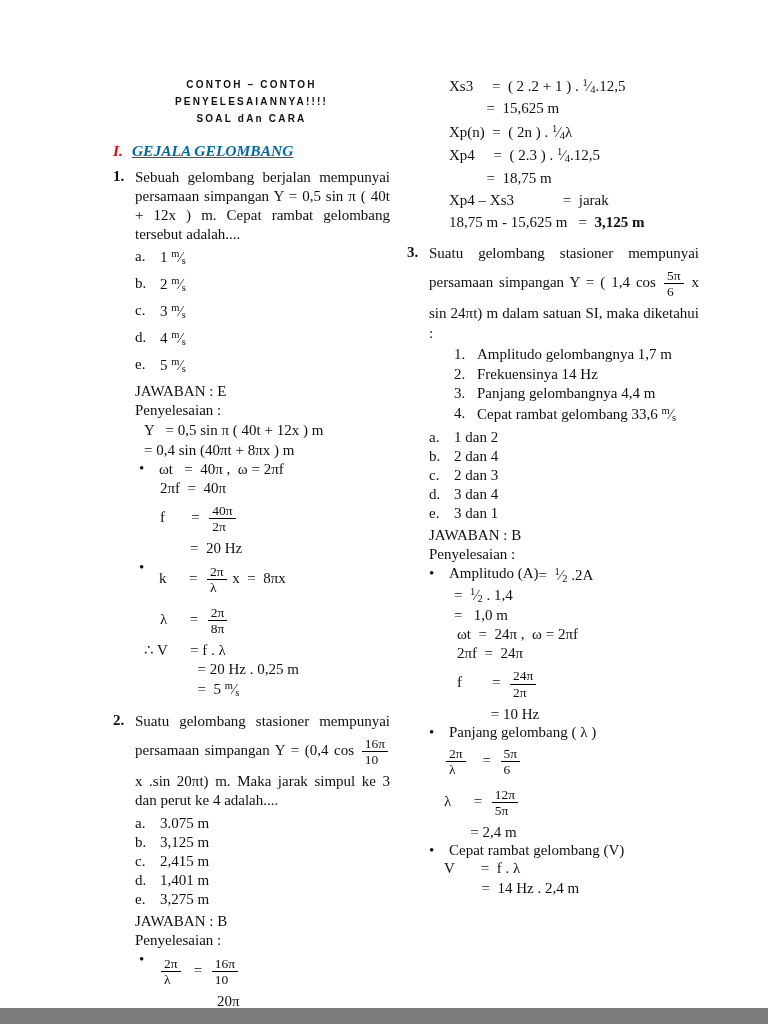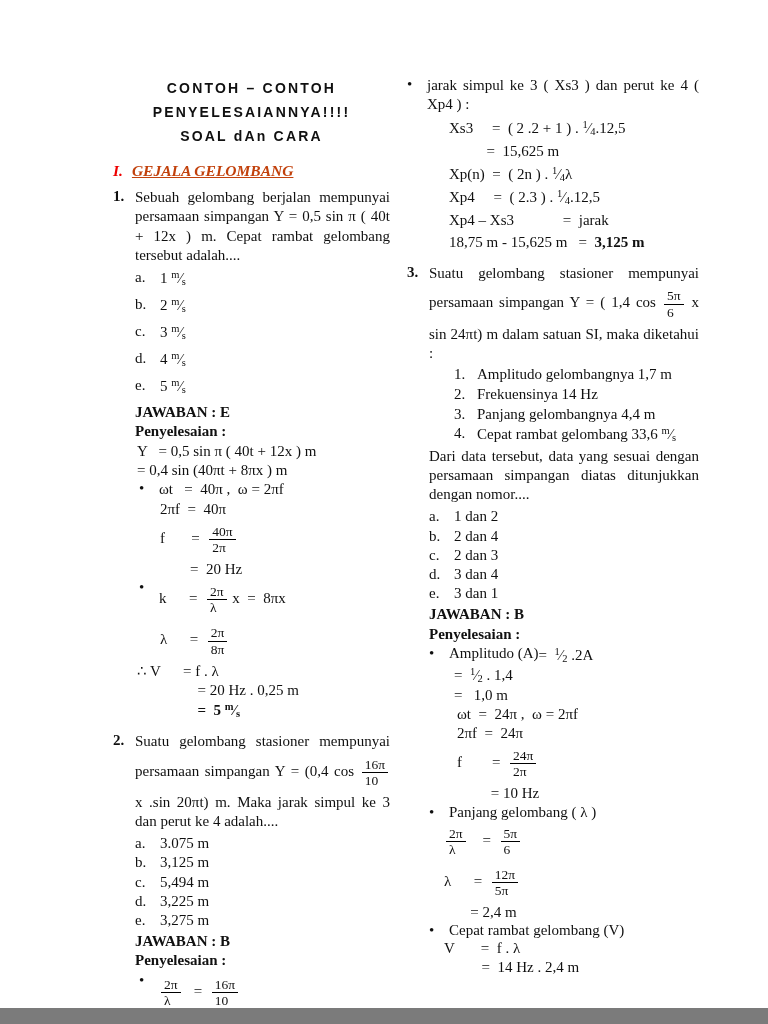--- a/index.html
+++ b/index.html
@@ -3,41 +3,41 @@
 <meta charset="utf-8">
 <style>
   *{margin:0;padding:0;box-sizing:border-box}
   html,body{width:768px}
   body{font-family:"Liberation Serif",serif;background:#7b7b7b}
   .screen{width:768px;height:1024px;background:#7b7b7b;overflow:hidden}
   .paper{width:768px;height:1008px;background:#ffffff;overflow:hidden;color:#101010;font-size:15px}
   .cols{display:flex;gap:17px;padding:76px 0 0 113px}
   .col-left{width:277px;flex:none}
   .col-right{width:292px;flex:none}
-  .doc-title{font-family:"Liberation Sans",sans-serif;font-weight:bold;font-size:14px;letter-spacing:2.2px;line-height:1.72;text-align:center;margin-bottom:14px}
+  .doc-title{font-family:"Liberation Sans",sans-serif;font-weight:bold;font-size:10px;letter-spacing:2.2px;line-height:1.72;text-align:center;margin-bottom:14px}
   .section-heading{display:flex;gap:9px;font-weight:bold;font-style:italic;font-size:15.5px;margin-bottom:8px}
   .sec-title{text-decoration:underline}
   .qblock{display:flex}
   .q2-block{margin-top:12px}
   .q3-block{margin-top:12px}
   .qnum{width:22px;flex:none;font-weight:bold}
   .qbody{flex:1;min-width:0}
   .para{text-align:justify;line-height:1.28}
   .line,.mline{white-space:pre-wrap;line-height:1.28;text-align:left}
-  .bold{font-weight:bold}
+  .bold{font-weight:normal}
   .opts{margin:3px 0 2px}
   .opt-row{display:flex;line-height:1.28}
   .opts-tall .opt-row{margin-bottom:6.5px}
   .opt-label{width:25px;flex:none}
   .brow{display:flex}
   .bullet{width:20px;flex:none}
   .bullet::before{content:"•"}
   .sol{margin-top:1px}
   .sol .line,.sol .mline{margin-left:25px}
-  .sol .l0{margin-left:2px}
+  .sol .l0{margin-left:9px}
   .sol .brow{margin-left:4px}
   .sol .brow .mline,.sol .brow .line{margin-left:0}
   .p20{margin-left:82px !important}
   .r-intro{margin-bottom:4px}
   .xblock .xline{margin-left:42px;margin-bottom:3px}
   .items{margin:2px 0 2px 25px}
   .item{display:flex;line-height:1.32}
   .item-label{width:23px;flex:none}
   .s3 .brow{margin-left:0}
   .s3 .ind{margin-left:28px}
@@ -61,21 +61,21 @@
       <div class="col-left">
 
         <div class="doc-title">
           <div class="title-line">CONTOH – CONTOH</div>
           <div class="title-line">PENYELESAIANNYA!!!!</div>
           <div class="title-line">SOAL dAn CARA</div>
         </div>
 
         <div class="section-heading">
           <span class="sec-num" style="color: rgb(238, 0, 0);">I.</span>
-          <span class="sec-title" style="color: #c2410c;">GEJALA GELOMBANG</span>
+          <span class="sec-title" style="color: #0369a1;">GEJALA GELOMBANG</span>
         </div>
 
         <div class="qblock">
           <span class="qnum">1.</span>
           <div class="qbody">
             <div class="para">Sebuah gelombang berjalan mempunyai persamaan simpangan Y = 0,5 sin π ( 40t + 12x ) m. Cepat rambat gelombang tersebut adalah....</div>
 
             <div class="opts opts-tall">
               <div class="opt-row">
                 <span class="opt-label">a.</span>
@@ -133,25 +133,25 @@
               <div class="opt-row">
                 <span class="opt-label">a.</span>
                 <span>3.075 m</span>
               </div>
               <div class="opt-row">
                 <span class="opt-label">b.</span>
                 <span>3,125 m</span>
               </div>
               <div class="opt-row">
                 <span class="opt-label">c.</span>
-                <span>5,494 m</span>
+                <span>2,415 m</span>
               </div>
               <div class="opt-row">
                 <span class="opt-label">d.</span>
-                <span>3,225 m</span>
+                <span>1,401 m</span>
               </div>
               <div class="opt-row">
                 <span class="opt-label">e.</span>
                 <span>3,275 m</span>
               </div>
             </div>
 
             <div class="line bold">JAWABAN : B</div>
             <div class="line bold">Penyelesaian :</div>
 
@@ -161,30 +161,27 @@
                 <span class="mline"><span class="frac"><span class="fnum">2π</span><span class="fden">λ</span></span>   =  <span class="frac"><span class="fnum">16π</span><span class="fden">10</span></span></span>
               </div>
               <div class="line p20">20π</div>
             </div>
           </div>
         </div>
       </div>
 
       <div class="col-right">
 
-        <div class="brow r-intro">
-          <span class="bullet"></span>
-          <span class="para">jarak simpul ke 3 ( Xs3 )  dan perut ke 4 ( Xp4 ) :</span>
-        </div>
 
         <div class="xblock">
           <div class="mline xline">Xs3     =  ( 2 .2 + 1 ) . <span class="dfrac"><span class="dnum">1</span><span class="dsl">⁄</span><span class="dden">4</span></span>.12,5</div>
           <div class="line xline">          =  15,625 m</div>
           <div class="mline xline">Xp(n)  =  ( 2n ) . <span class="dfrac"><span class="dnum">1</span><span class="dsl">⁄</span><span class="dden">4</span></span>λ</div>
           <div class="mline xline">Xp4     =  ( 2.3 ) . <span class="dfrac"><span class="dnum">1</span><span class="dsl">⁄</span><span class="dden">4</span></span>.12,5</div>
+          <div class="line xline">          =  18,75 m</div>
           <div class="line xline">Xp4 – Xs3             =  jarak</div>
           <div class="mline xline">18,75 m - 15,625 m   =  <span style="font-weight: bold;">3,125 m</span></div>
         </div>
 
         <div class="qblock q3-block">
           <span class="qnum">3.</span>
           <div class="qbody">
             <div class="para">Suatu gelombang stasioner mempunyai persamaan simpangan Y = ( 1,4 cos <span class="frac"><span class="fnum">5π</span><span class="fden">6</span></span> x sin  24πt)  m  dalam satuan SI, maka diketahui :</div>
 
             <div class="items">
@@ -199,21 +196,20 @@
               <div class="item">
                 <span class="item-label">3.</span>
                 <span class="mline">Panjang gelombangnya 4,4 m</span>
               </div>
               <div class="item">
                 <span class="item-label">4.</span>
                 <span class="mline">Cepat rambat gelombang 33,6 <span class="dfrac"><span class="dnum">m</span><span class="dsl">⁄</span><span class="dden">s</span></span></span>
               </div>
             </div>
 
-            <div class="para">Dari data tersebut, data yang sesuai dengan persamaan simpangan diatas ditunjukkan dengan nomor....</div>
 
             <div class="opts">
               <div class="opt-row">
                 <span class="opt-label">a.</span>
                 <span>1 dan 2</span>
               </div>
               <div class="opt-row">
                 <span class="opt-label">b.</span>
                 <span>2 dan 4</span>
               </div>

